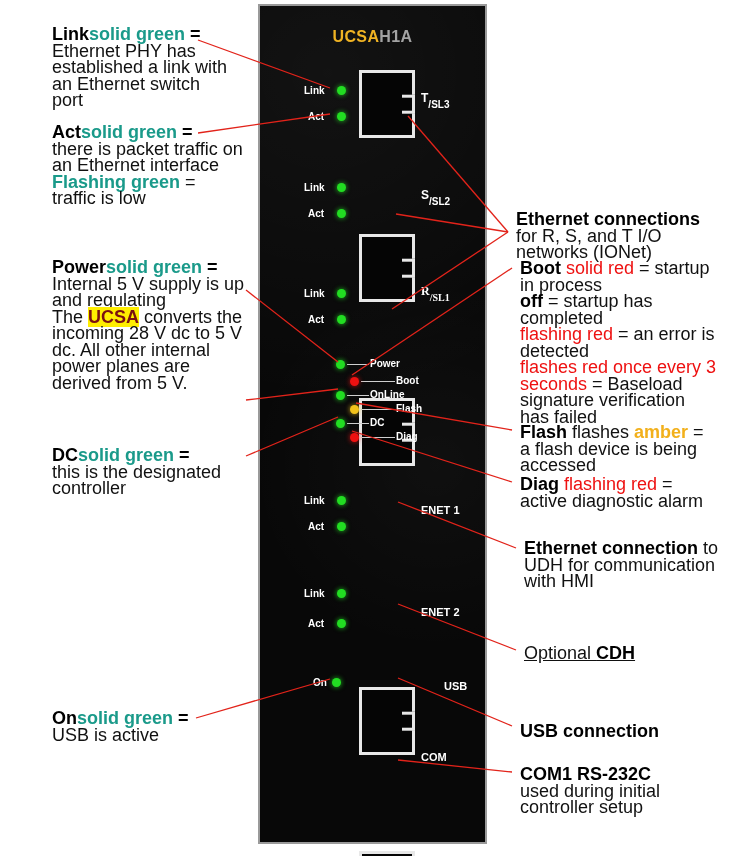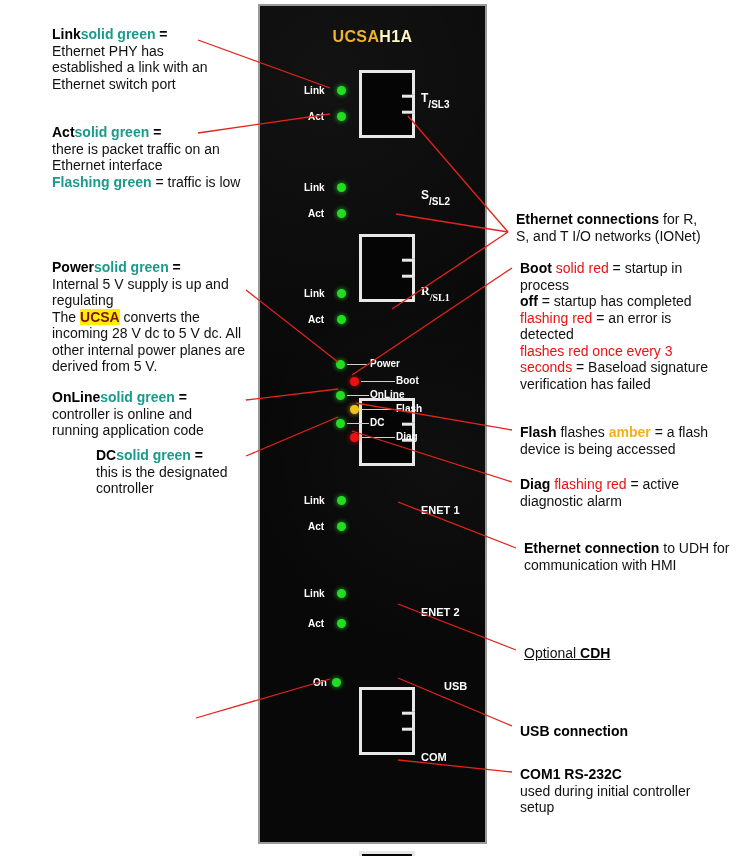--- a/index.html
+++ b/index.html
@@ -57,21 +57,21 @@
     left: 0;
     width: 100%;
     text-align: center;
     font-size: 16px;
     font-weight: bold;
     letter-spacing: 0.4px;
     color: #ffffff;
     z-index: 3;
   }
   .fp-title .gold { color: #f0b323; }
-  .fp-title .wht  { color: #fef9c3; }
+  .fp-title .wht  { color: #a3a3a3; }
 
   
   .port {
     position: absolute;
     z-index: 3;
   }
   .rj45 {
     border: 3px solid #e8e8e8;
     background: #050505;
     box-sizing: border-box;
@@ -134,21 +134,21 @@
   .led-line {
     position: absolute;
     height: 1px;
     background: #cfcfcf;
     z-index: 3;
   }
 
   
   .ann {
     position: absolute;
-    font-size: 14px;
+    font-size: 18px;
     line-height: 16.5px;
     color: #111111;
     z-index: 6;
   }
   .ann b { font-weight: bold; color: #000000; }
   .grn { color: #1a9a8a; font-weight: bold; }
   .red { color: #ee1111; font-weight: normal; }
   .amb { color: #f2b01b; font-weight: bold; }
   .hl  { background: #ffee00; color: #7a1010; font-weight: bold; }
 </style>
@@ -291,30 +291,30 @@
     <span>there is packet traffic on an Ethernet interface</span><br>
     <span class="grn">Flashing green</span><span> = traffic is low</span>
   </div>
 
   <div class="ann" style="left:52px; top:259px; width:196px;">
     <b>Power</b><span class="grn">solid green</span><b> =</b><br>
     <span>Internal 5 V supply is up and regulating</span><br>
     <span>The </span><span class="hl">UCSA</span><span> converts the incoming 28 V dc to 5 V dc. All other internal power planes are derived from 5 V.</span>
   </div>
 
-  <div class="ann" style="left:52px; top:389px; width:186px;">
-    <b>OnLine</b><span class="grn">solid green</span><b> =</b><br>
-    <span>controller is online and running application code</span>
-  </div>
-
-  <div class="ann" style="left:52px; top:447px; width:186px;margin-left:44px;">
+
+  <div class="ann" style="left:52px; top:447px; width:186px;">
     <b>DC</b><span class="grn">solid green</span><b> =</b><br>
     <span>this is the designated controller</span>
   </div>
 
+  <div class="ann" style="left:52px; top:710px; width:186px;">
+    <b>On</b><span class="grn">solid green</span><b> =</b><br>
+    <span>USB is active</span>
+  </div>
 
   <div class="ann" style="left:516px; top:211px; width:196px;">
     <b>Ethernet connections</b><span> for R, S, and T I/O networks (IONet)</span>
   </div>
 
   <div class="ann" style="left:520px; top:260px; width:198px;">
     <b>Boot</b><span> </span><span class="red">solid red</span><span> = startup in process</span><br>
     <b>off</b><span> = startup has completed</span><br>
     <span class="red">flashing red</span><span> = an error is detected</span><br>
     <span class="red">flashes red once every 3 seconds</span><span> = Baseload signature verification has failed</span>

